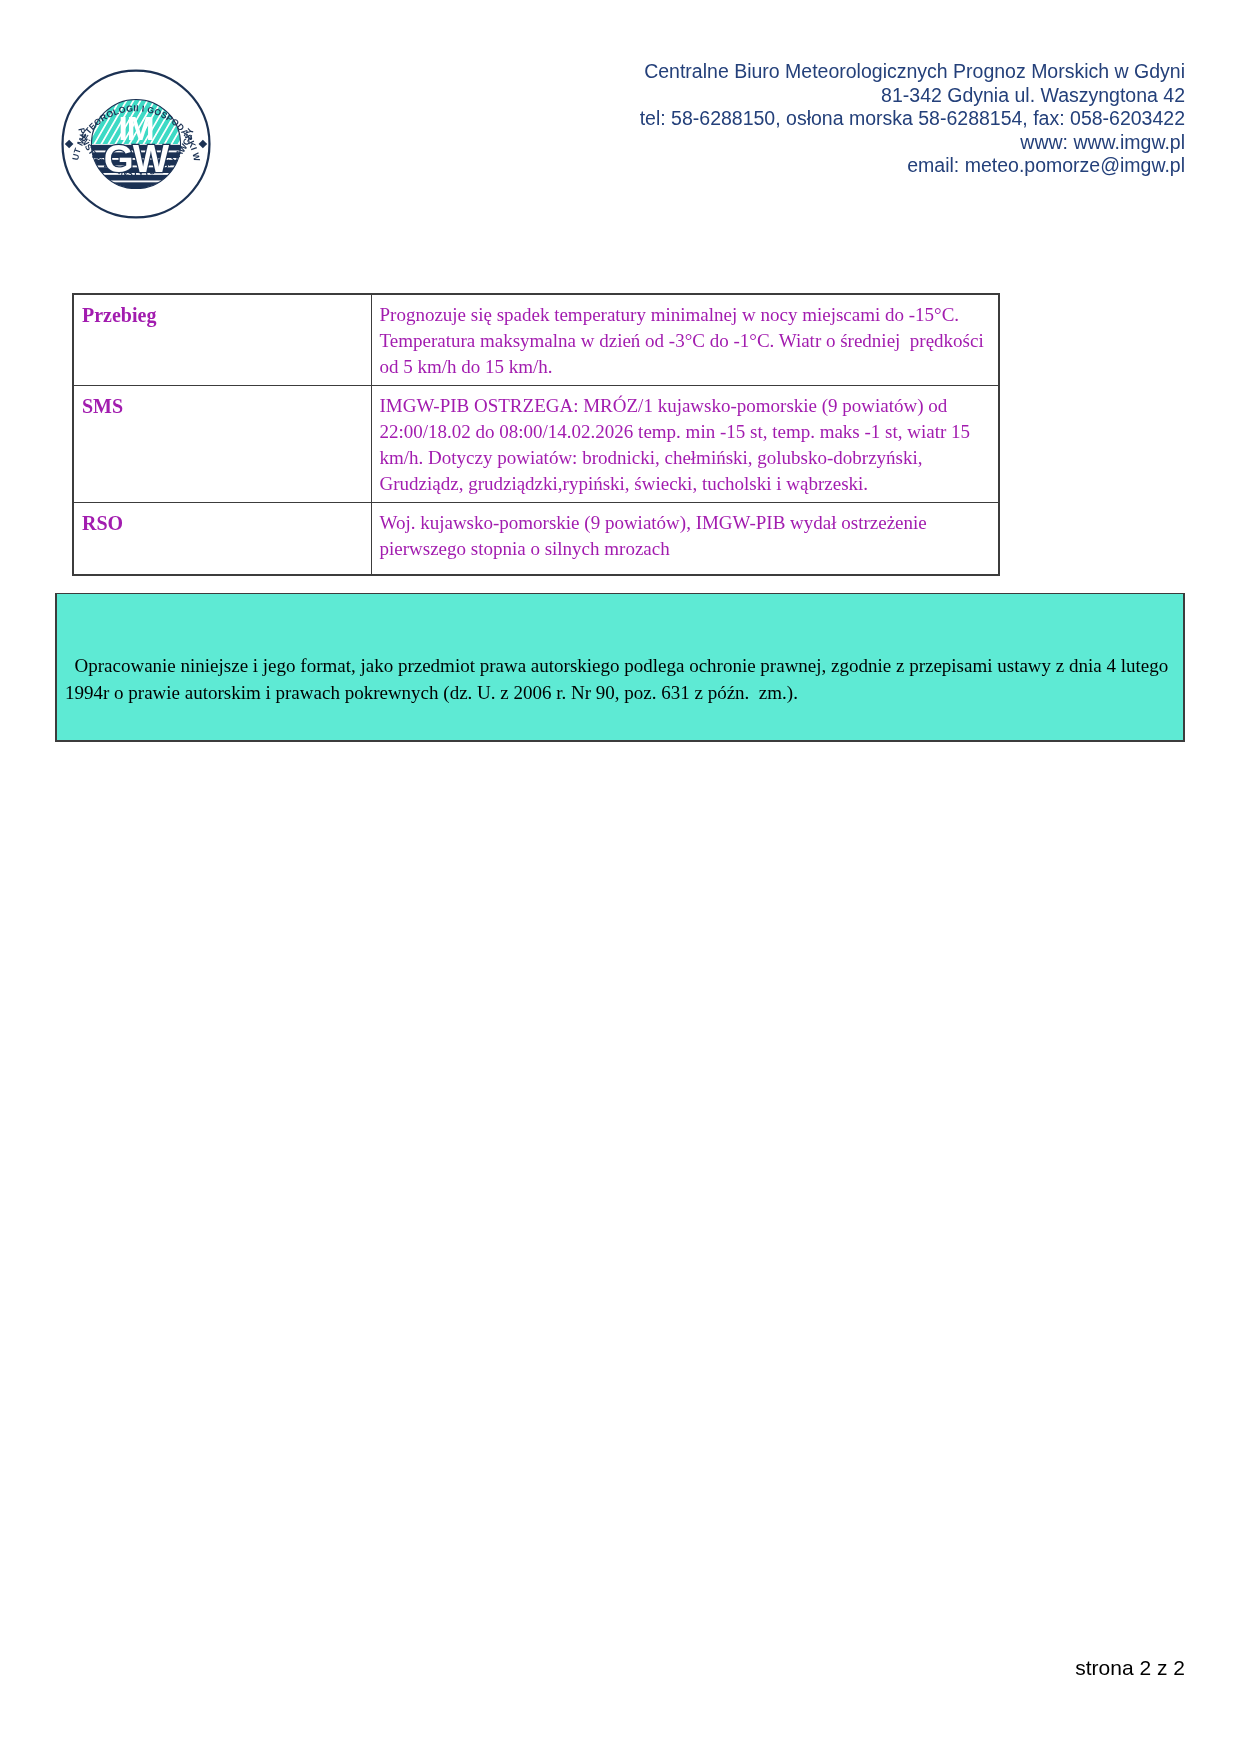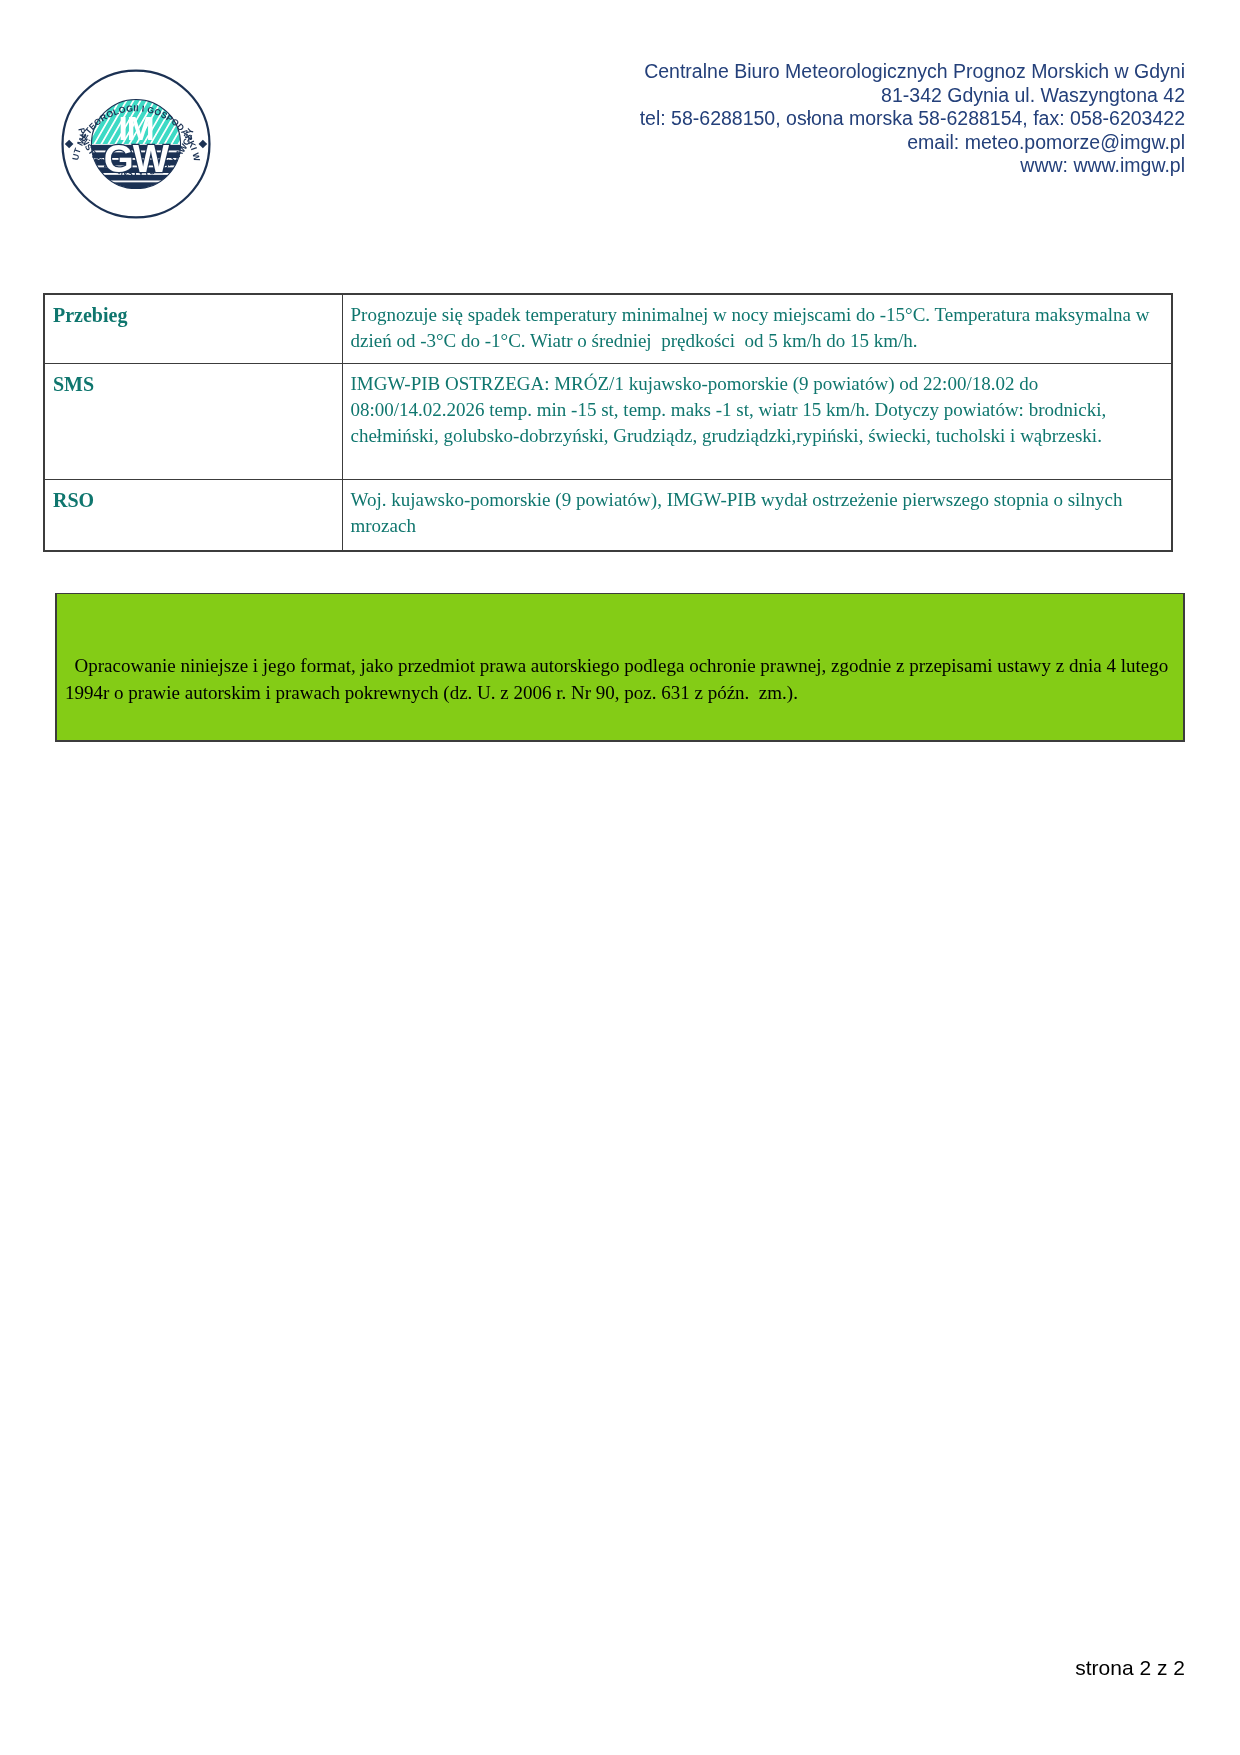--- a/index.html
+++ b/index.html
@@ -10,34 +10,34 @@
   }
   .logo-wrap { position:absolute; left:60px; top:68px; width:152px; height:152px; }
   .header-text {
     position:absolute; top:60px; right:55px; text-align:right;
     color:#24407a; font-size:19.5px; line-height:23.5px;
     font-family:"Liberation Sans", sans-serif;
   }
   .header-text .bold { font-weight:normal; }
 
   table.doc-table {
-    position:absolute; left:43px; top:293px; width:1130px;
+    position:absolute; left:72px; top:293px; width:928px;
     border-collapse:collapse; table-layout:fixed;
     border:2px solid #3c3c3c;
-    font-family:"Liberation Serif", serif; font-size:19px; line-height:26px; color:#0f766e;
+    font-family:"Liberation Serif", serif; font-size:19px; line-height:26px; color:#a21caf;
   }
   table.doc-table td {
     border:1.5px solid #3c3c3c; vertical-align:top;
     padding:7px 9px 5px 8px; white-space:pre-wrap;
   }
   td.lbl { font-weight:bold; font-size:20px; width:298px; }
 
   .copyright {
     position:absolute; left:55px; top:593px; width:1130px;
-    background:#84cc16; border:2px solid #3c3c3c; border-top:1px solid #3c3c3c;
+    background:#5eead4; border:2px solid #3c3c3c; border-top:1px solid #3c3c3c;
     padding:4px 12px 7px 8px;
     font-family:"Liberation Serif", serif; font-size:19px; line-height:27px; color:#000;
     white-space:pre-wrap;
   }
 
   .page-number {
     position:absolute; top:1656px; right:55px;
     font-family:"Liberation Sans", sans-serif; font-size:21px; color:#000;text-align:right;
   }
   .arc-text { font-family:"Liberation Sans", sans-serif; font-size:8.6px; font-weight:600;
@@ -79,22 +79,22 @@
     <rect x="138" y="72" width="6" height="6" transform="rotate(45 141 75)" fill="#1b3153"></rect>
     <text x="75" y="71" text-anchor="middle" font-family="Liberation Sans, sans-serif" font-weight="bold" font-size="33" fill="#ffffff" letter-spacing="-1">IM</text>
     <text x="75" y="103" text-anchor="middle" font-family="Liberation Sans, sans-serif" font-weight="bold" font-size="38" fill="#ffffff" stroke="#1b3153" stroke-width="2.5" paint-order="stroke" letter-spacing="-1">GW</text>
   </svg>
 </div>
 
 <div class="header-text">
   <div class="bold">Centralne Biuro Meteorologicznych Prognoz Morskich w Gdyni</div>
   <div>81-342 Gdynia ul. Waszyngtona 42</div>
   <div>tel: 58-6288150, osłona morska 58-6288154, fax: 058-6203422</div>
+  <div>www: www.imgw.pl</div>
   <div>email: meteo.pomorze@imgw.pl</div>
-  <div>www: www.imgw.pl</div>
 </div>
 
 <table class="doc-table">
   <colgroup>
       <col style="width:298px">
       <col>
     </colgroup>
   <tbody>
       <tr style="height:69px">
     <td class="lbl">Przebieg</td>

